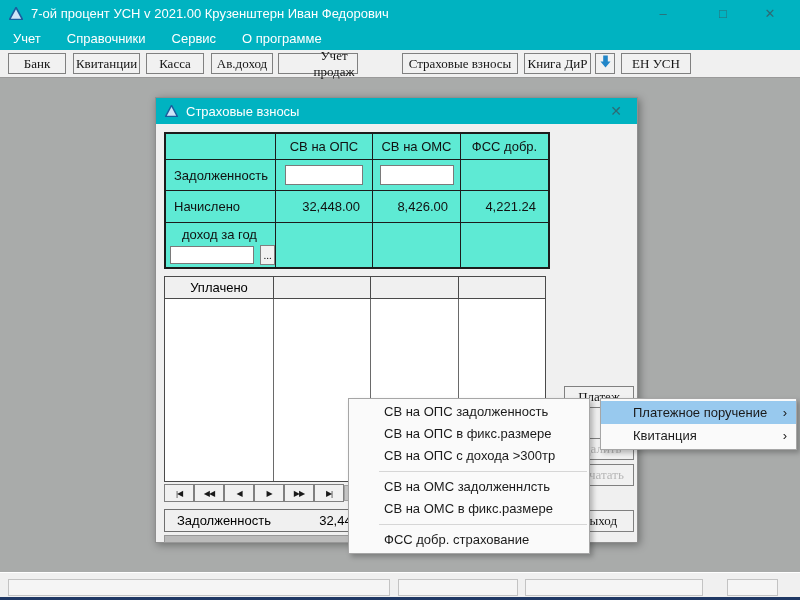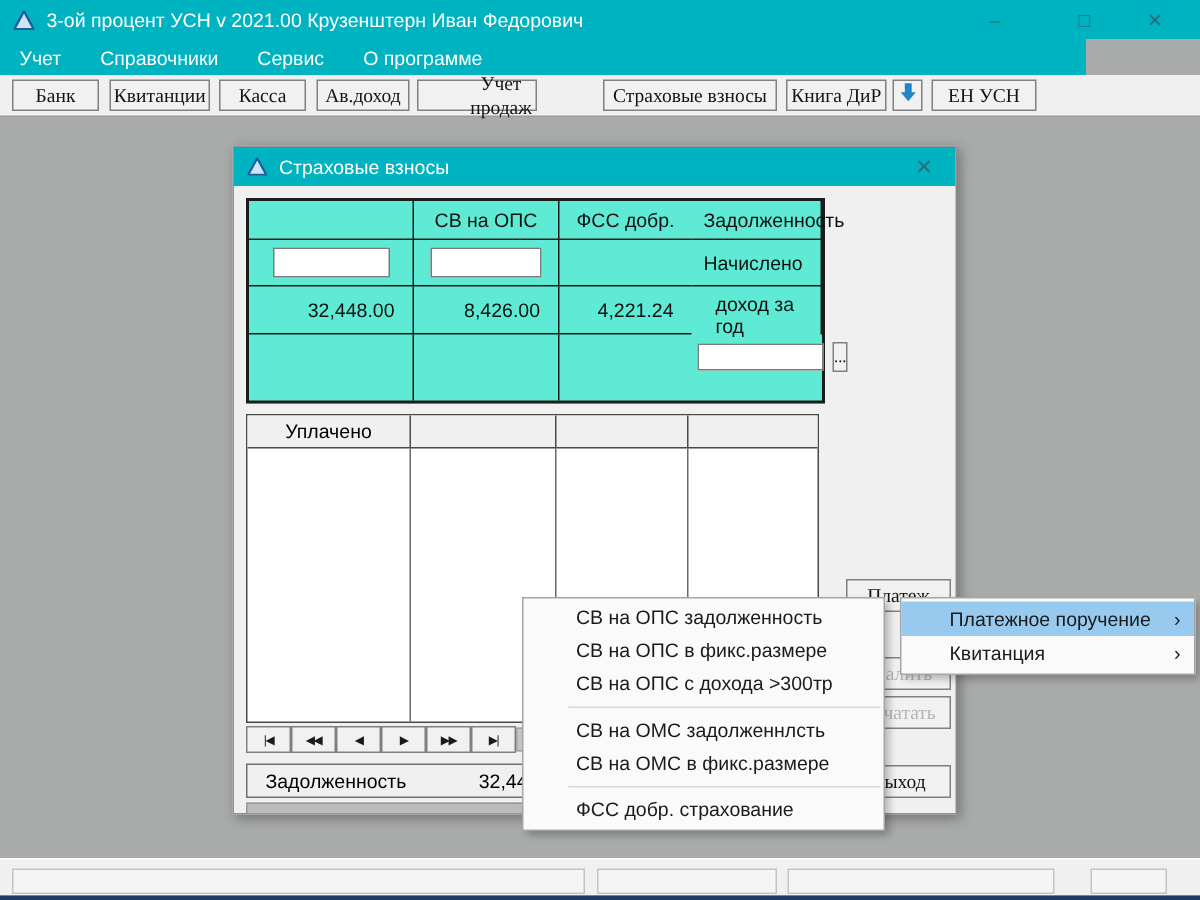--- a/index.html
+++ b/index.html
@@ -5,21 +5,21 @@
   * { margin:0; padding:0; box-sizing:border-box; }
   body { font-family:"Liberation Sans", sans-serif; background:#555; }
   #screen { position:relative; width:800px; height:600px; background:#a9abaa; overflow:hidden; }
 
   
   .titlebar { position:absolute; left:0; top:0; width:800px; height:26px; background:#00b3c1;
               display:flex; align-items:center; color:#fff; font-size:13px; }
   .titlebar .app-ico { margin:0 8px 0 9px; display:flex; }
   .win-ctrl { position:absolute; top:0; width:34px; height:26px; display:flex; align-items:center;
               justify-content:center; color:#2e6b74; font-size:13px; }
-  .menubar { position:absolute; left:0; top:26px; width:724px; height:24px; background:#00b3c1;
+  .menubar { position:absolute; left:0; top:26px; width:800px; height:24px; background:#00b3c1;
              display:flex; align-items:center; color:#fff; font-size:13px; }
   .menubar .mitem { padding:0 13px; }
   .toolbar { position:absolute; left:0; top:50px; width:800px; height:28px; background:#f0f0f0;
              border-bottom:1px solid #9a9a9a; }
   .btn { position:absolute; display:flex; align-items:center; justify-content:center;
          background:#f1f1f1; border:1px solid #808080; font-size:13px; color:#141414;font-family:Liberation Serif, serif; }
   .btn.disabled { color:#b6b6b6; }
 
   
   .dialog { position:absolute; left:155px; top:97px; width:483px; height:446px; background:#f0f0f0;
@@ -95,21 +95,21 @@
 <body>
 
 <div id="screen">
 
   <div class="titlebar">
     <span class="app-ico">
       <svg width="14" height="13" viewBox="0 0 14 13">
           <polygon points="7,0.5 13.5,12.5 0.5,12.5" fill="#cfe4f7" stroke="#1a5f9e" stroke-width="1.6"></polygon>
         </svg>
     </span>
-    <span>3-ой процент УСН v 2021.00 Крузенштерн Иван Федорович</span>
+    <span>7-ой процент УСН v 2021.00 Крузенштерн Иван Федорович</span>
   </div>
   <div class="win-ctrl" style="left:646px;">
       <span>–</span>
     </div>
   <div class="win-ctrl" style="left:706px;">
       <span>□</span>
     </div>
   <div class="win-ctrl" style="left:753px;">
       <span>✕</span>
     </div>
@@ -147,20 +147,21 @@
       </span>
       <span>Страховые взносы</span>
     </div>
     <div class="dlg-close">
         <span>✕</span>
       </div>
 
     <div id="contrib-table">
       <div class="c hd"></div>
       <div class="c hd">СВ на ОПС</div>
+      <div class="c hd">СВ на ОМС</div>
       <div class="c hd lastcol">ФСС добр.</div>
 
       <div class="c lbl">Задолженность</div>
       <div class="c" style="justify-content:center;">
         <input class="tinput" value="" style="">
       </div>
       <div class="c" style="justify-content:center;">
         <input class="tinput" style="width: 74px;" value="">
       </div>
       <div class="c lastcol"></div>

